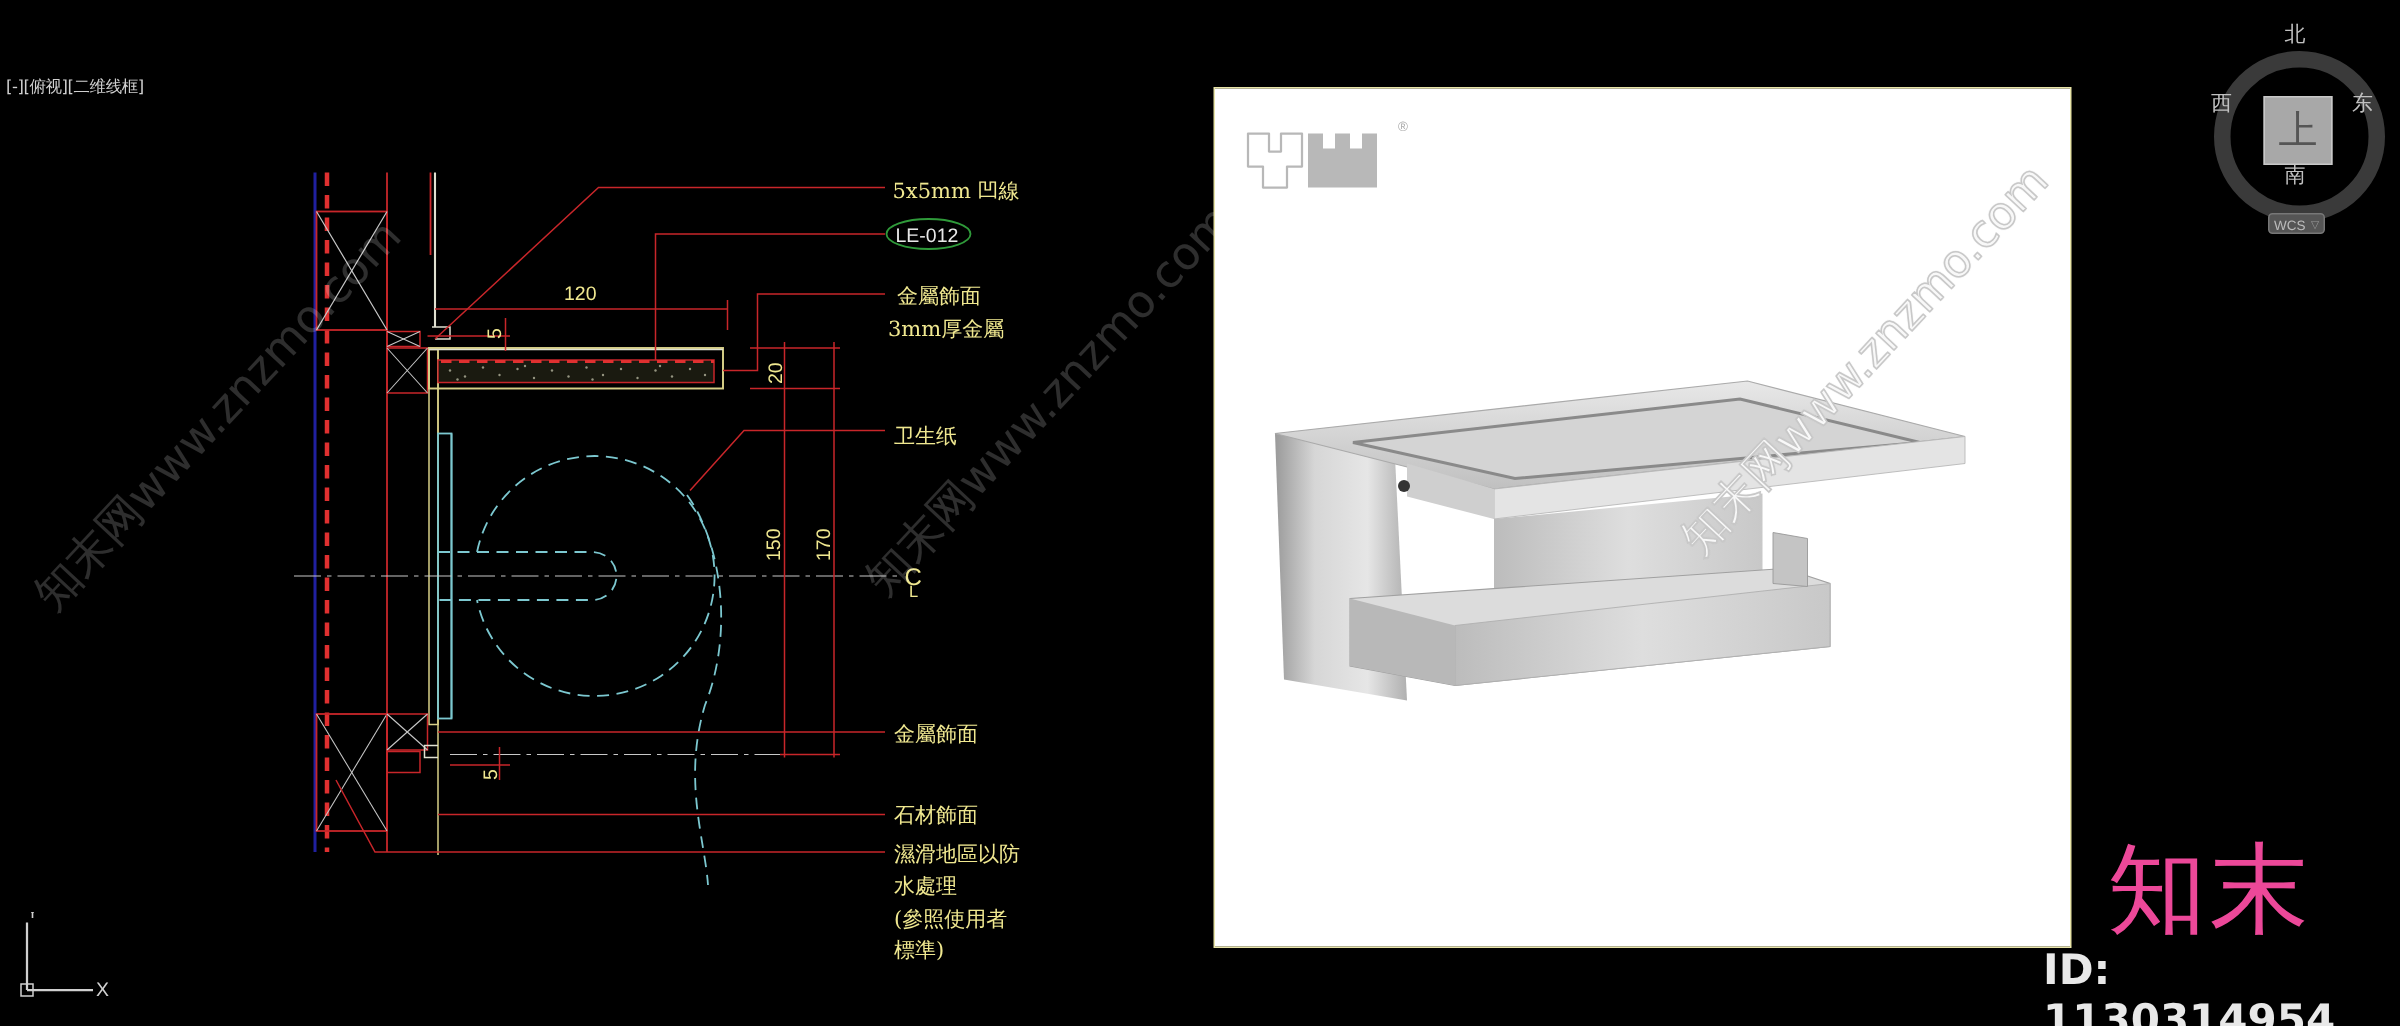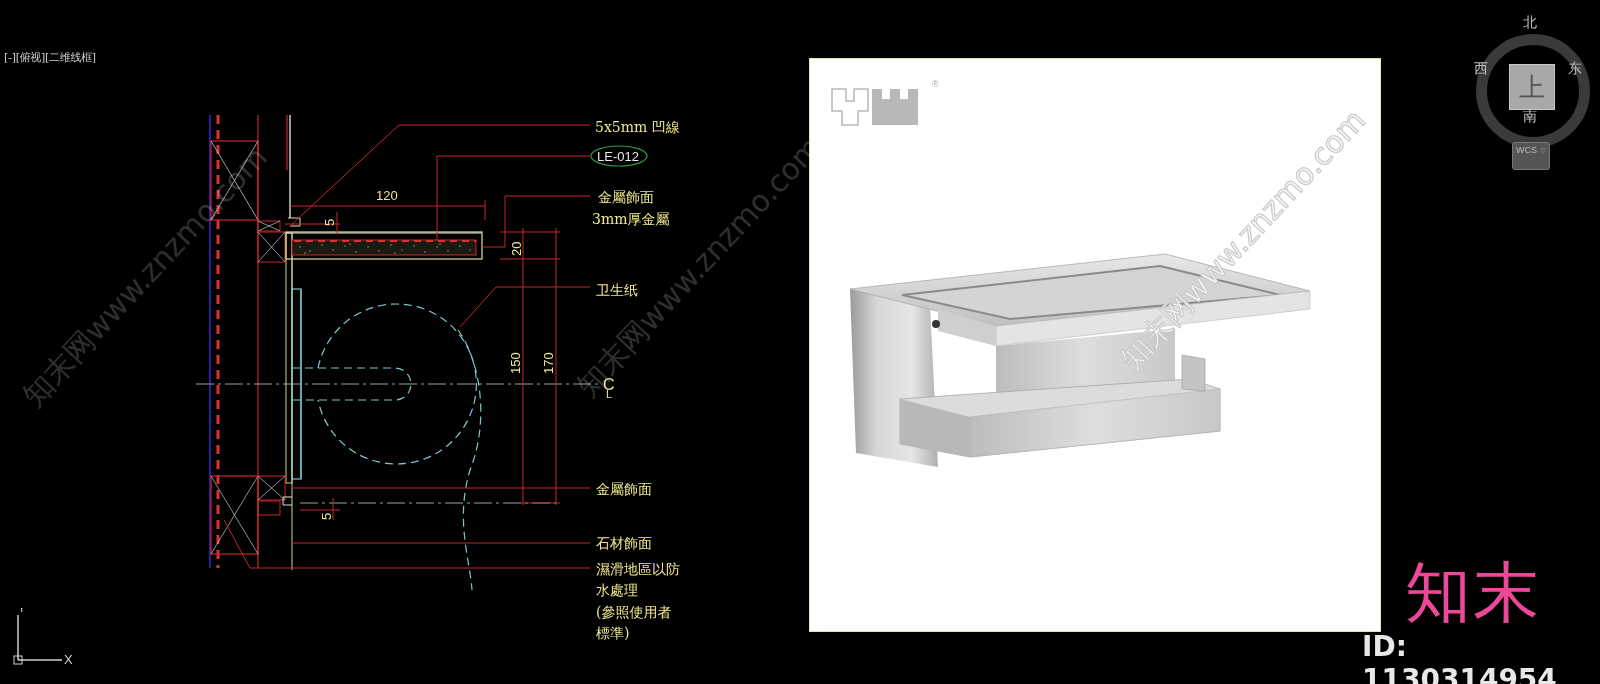--- a/index.html
+++ b/index.html
@@ -7,21 +7,21 @@
   .viewport-label { position: absolute; left: 4px; top: 4px; color: #d0d0d0; font-size: 11px; cursor: pointer; letter-spacing: -0.3px; margin-top: 46px; }
   .viewport-label span { cursor: pointer; }
   svg.cad { position: absolute; left: 0; top: 0; }
   .cad-text { font-family: "DejaVu Serif", serif; fill: #f0e890; font-size: 14px; }
   .dim-text { font-family: "Liberation Sans", sans-serif; fill: #f0e890; font-size: 13px; }
   .photo-frame { position: absolute; left: 810px; top: 59px; width: 570px; height: 572px; background: #fff; outline: 1px solid #e8e4a8; overflow: hidden; }
   .viewcube { position: absolute; left: 1478px; top: 14px; width: 110px; height: 150px; }
   .vc-ring { position: absolute; left: 2px; top: 20px; width: 92px; height: 92px; border: 11px solid #3a3a3a; border-radius: 50%; box-sizing: content-box; left: -2px; }
   .vc-face { position: absolute; left: 31px; top: 50px; width: 44px; height: 44px; background: #a8a8a8; border: 1px solid #c8c8c8; color: #555; font-size: 26px; text-align: center; line-height: 44px; cursor: pointer; font-family: "DejaVu Sans", sans-serif; }
   .vc-dir { position: absolute; color: #c0c0c0; font-size: 14px; cursor: pointer; }
-  .wcs-btn { position: absolute; left: 34px; top: 128px; width: 38px; height: 28px; background: #555; border: 1px solid #777; border-radius: 3px; color: #bbb; font-size: 9px; line-height: 14px; padding-left: 3px; box-sizing: border-box; cursor: pointer; font-family: "Liberation Sans", sans-serif; }
+  .wcs-btn { position: absolute; left: 34px; top: 128px; width: 38px; height: 14px; background: #555; border: 1px solid #777; border-radius: 3px; color: #bbb; font-size: 9px; line-height: 14px; padding-left: 3px; box-sizing: border-box; cursor: pointer; font-family: "Liberation Sans", sans-serif; }
   .wcs-btn .caret { position: absolute; right: 3px; top: 1px; font-size: 7px; color: #999; }
   .ucs-icon { position: absolute; left: 12px; top: 608px; width: 70px; height: 60px; }
   .brand-wm { position: absolute; left: 1405px; top: 548px; color: #ec4899; font-size: 66px; font-family: "DejaVu Sans", sans-serif; letter-spacing: 2px; }
   .brand-id { position: absolute; left: 1362px; top: 630px; color: #e8e8e8; font-size: 28px; font-family: "DejaVu Sans", sans-serif; font-weight: bold; }
   .wm-diag { position: absolute; color: rgba(255,255,255,0.18); font-size: 30px; font-family: "DejaVu Sans", sans-serif; transform-origin: left top; white-space: nowrap; }
   .wm-diag-light { color: rgba(255,255,255,0.9); text-shadow: 0 0 1px #bbb, 0 0 1px #bbb; -webkit-text-stroke: 1px #c8c8c8; }
 </style>
 </head>
 <body>
 

